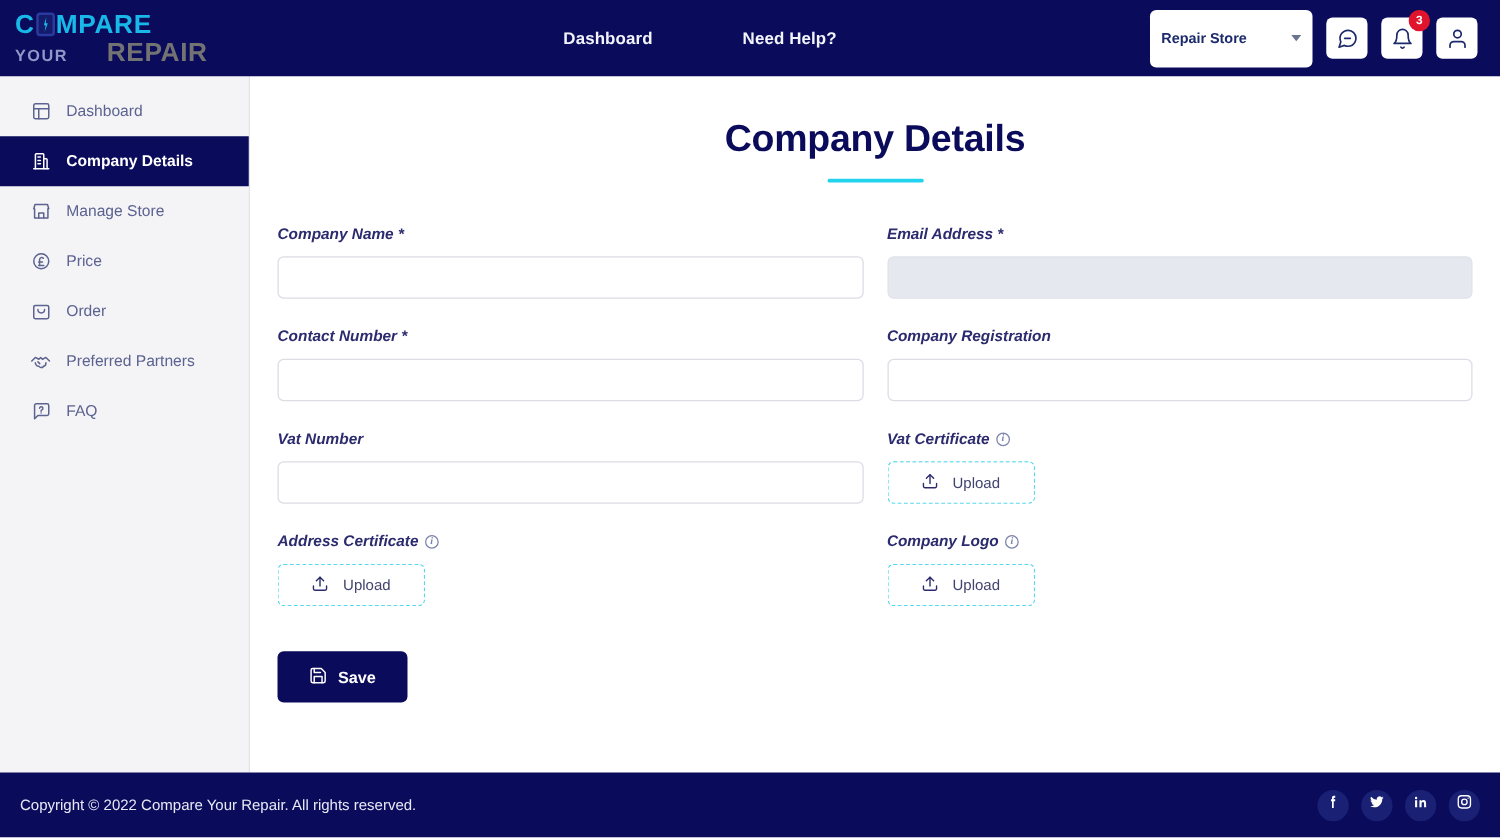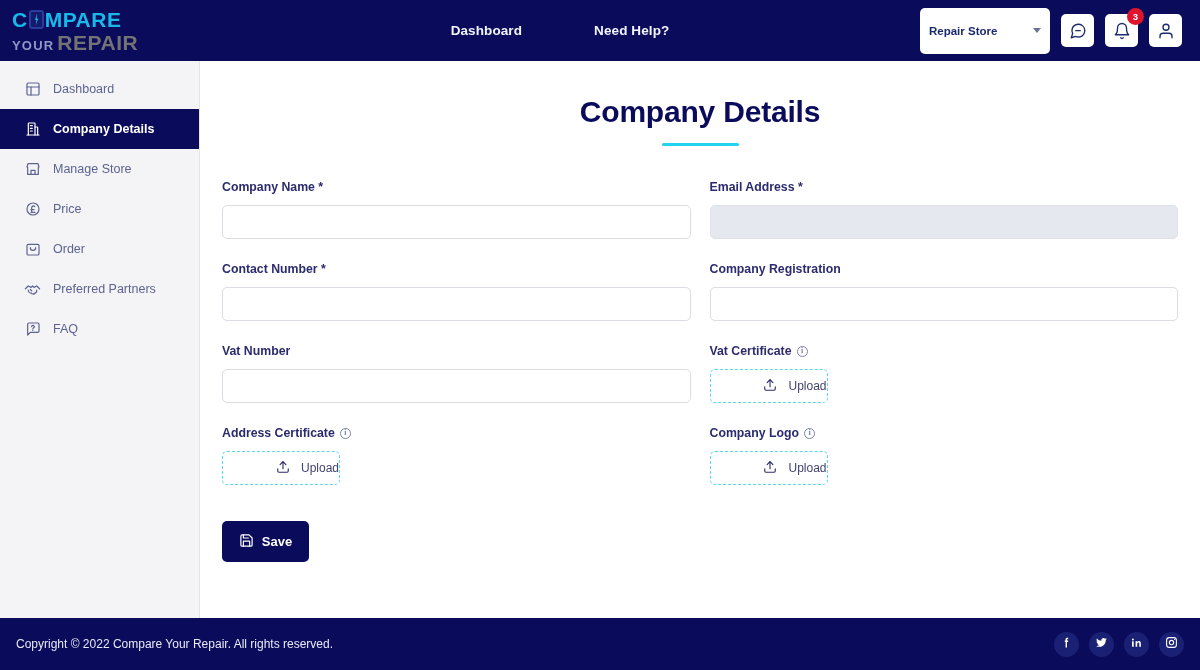--- a/index.html
+++ b/index.html
@@ -67,20 +67,21 @@
     top: 2px;
     width: 4px;
     height: 12px;
     background: #18b9e8;
     clip-path: polygon(60% 0, 10% 55%, 45% 55%, 25% 100%, 90% 42%, 50% 42%);
   }
   .logo-row2 {
     margin-top: 2px;
     display: flex;
     align-items: baseline;
+    gap: 28px;
   }
   .logo-your {
     font-size: 13px;
     font-weight: bold;
     letter-spacing: 1.2px;
     color: #8f98c9;
   }
   .logo-repair {
     font-size: 21px;
     font-weight: bold;
@@ -236,20 +237,21 @@
 
   .field { margin-bottom: 23px; }
   .field-label {
     font-size: 12.3px;
     font-weight: bold;
     color: #2b2b6e;
     margin-bottom: 11px;
     display: flex;
     align-items: center;
     gap: 5px;
+    font-style: italic;
   }
   .info-icon {
     width: 11px;
     height: 11px;
     border-radius: 50%;
     border: 1px solid #7b82ab;
     color: #7b82ab;
     font-size: 8px;
     font-weight: bold;
     display: inline-flex;
@@ -277,33 +279,33 @@
   }
 
   .upload-btn {
     width: 118px;
     height: 34px;
     border: 1.4px dashed #57d8ef;
     border-radius: 5px;
     background: #ffffff;
     display: flex;
     align-items: center;
-    justify-content: flex-end;
+    justify-content: center;
     gap: 11px;
     cursor: pointer;
     padding: 0;
   }
   .upload-btn .up-label {
     font-size: 12px;
     color: #42436f;
   }
 
   .save-btn {
     margin-top: 13px;
-    width: 87px;
+    width: 104px;
     height: 41px;
     background: #0b0b5c;
     border: none;
     border-radius: 5px;
     color: #ffffff;
     font-size: 13px;
     font-weight: bold;
     display: flex;
     align-items: center;
     justify-content: center;

